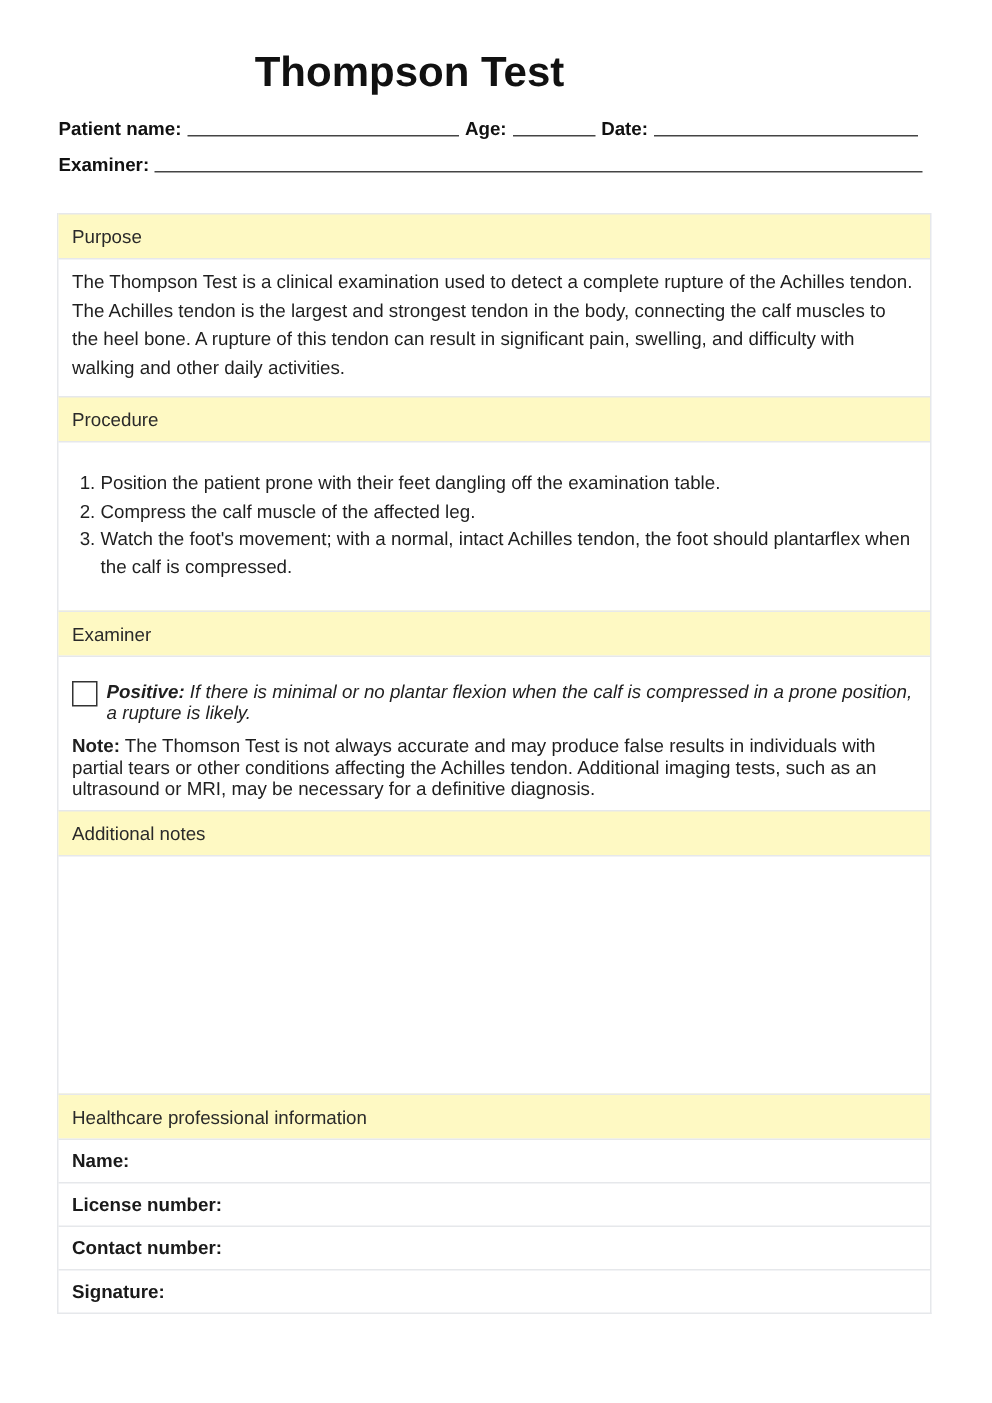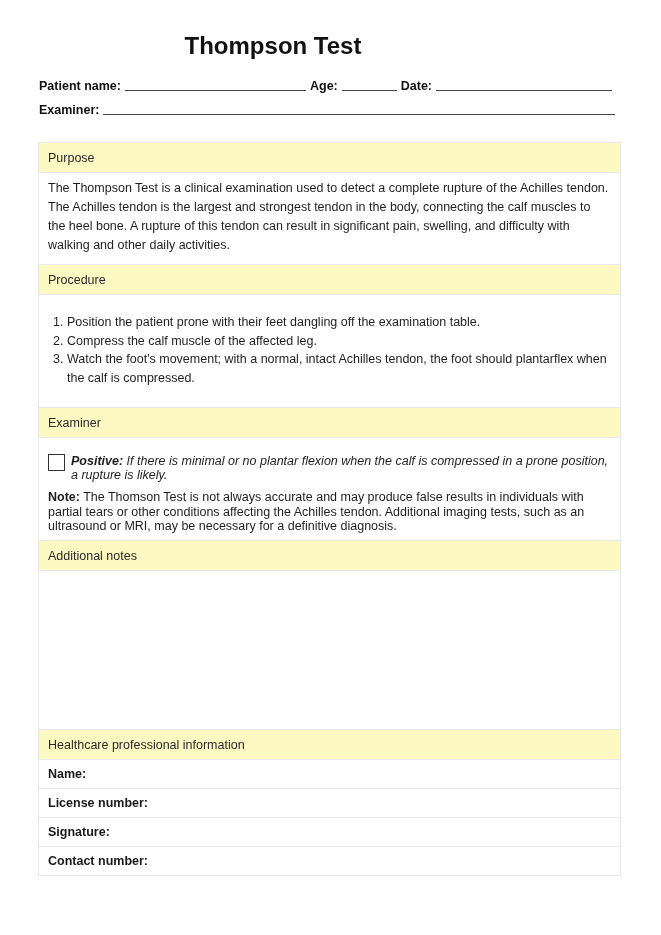--- a/index.html
+++ b/index.html
@@ -2,21 +2,21 @@
 <html><head>
 <meta charset="utf-8">
 <style>
   html, body { margin: 0; padding: 0; background: #ffffff; }
   body {
     width: 661px; height: 935px; position: relative; overflow: hidden;
     font-family: "Liberation Sans", sans-serif; color: #1f1f1f;
   }
   .title {
     position: absolute; top: 32px; left: 0; width: 546px; text-align: center;
-    font-size: 24px; font-weight: bold; color: #111;
+    font-size: 28px; font-weight: bold; color: #111;
   }
   .field-row {
     position: absolute; left: 39px; font-size: 12.5px; font-weight: bold;
     display: flex; align-items: flex-end; color: #111;
   }
   .line { display: inline-block; border-bottom: 1px solid #444; height: 11px; margin: 0 4px 2px 4px; }
   .row1 { top: 79px; text-align: center; }
   .row2 { top: 103px; }
 
   .form {
@@ -87,15 +87,15 @@
     </div>
     <div class="note"><b>Note:</b><span> The Thomson Test is not always accurate and may produce false results in individuals with partial tears or other conditions affecting the Achilles tendon. Additional imaging tests, such as an ultrasound or MRI, may be necessary for a definitive diagnosis.</span></div>
   </div>
 
   <div class="hdr">Additional notes</div>
   <div class="notes-area"></div>
 
   <div class="hdr">Healthcare professional information</div>
   <div class="info-row"><span>Name:</span></div>
   <div class="info-row"><span>License number:</span></div>
+  <div class="info-row"><span>Contact number:</span></div>
   <div class="info-row"><span>Signature:</span></div>
-  <div class="info-row"><span>Contact number:</span></div>
 </div>
 
 </body></html>

